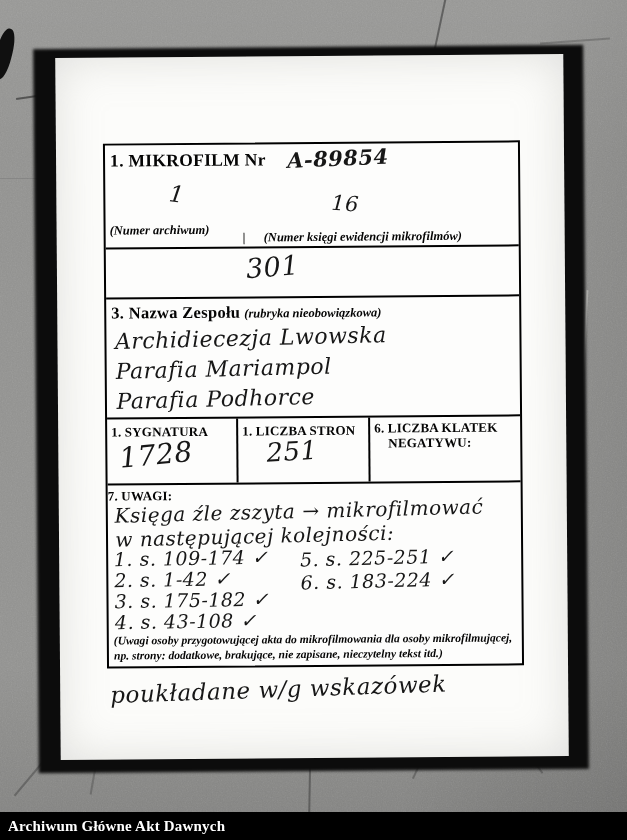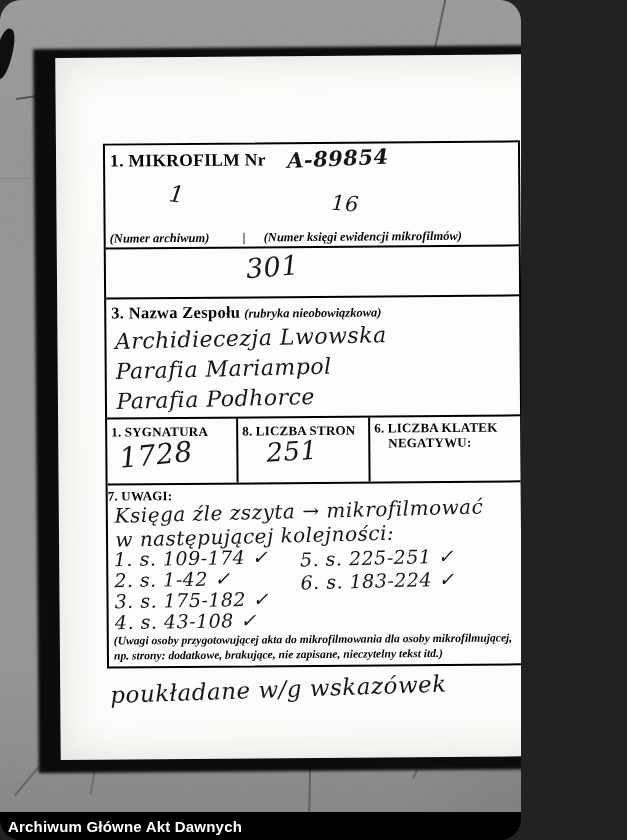--- a/index.html
+++ b/index.html
@@ -1,17 +1,17 @@
 <!DOCTYPE html>
 <html><head>
 <meta charset="utf-8">
 <style>
   html,body{margin:0;padding:0;background:#222;}
-  .stage{position:relative;width:521px;height:840px;overflow:hidden;
-         font-family:"Liberation Serif",serif;border-radius:21px;}
+  .stage{position:relative;width:627px;height:840px;overflow:hidden;
+         font-family:"Liberation Serif",serif;}
   
   .bg{position:absolute;left:0;top:0;width:627px;height:812px;
       background:
         linear-gradient(100deg, rgba(0,0,0,0) 70%, rgba(0,0,0,.12) 100%),
         linear-gradient(0deg, rgba(0,0,0,.10) 0%, rgba(0,0,0,0) 18%),
         linear-gradient(180deg, rgba(255,255,255,.06) 0%, rgba(0,0,0,0) 20%),
         #939391;}
   .grain{position:absolute;left:0;top:0;pointer-events:none;opacity:.45;}
   .scratches div{position:absolute;}
   .sc1{left:310px;top:612px;width:2px;height:200px;background:rgba(45,45,45,.45);transform:rotate(1deg);}
@@ -50,21 +50,21 @@
   .ital{font-style:italic;}
   .pos{position:absolute;}
   
   .hw{font-family:"DejaVu Serif",serif;font-style:italic;color:#171717;
       letter-spacing:.5px;white-space:nowrap;}
   .r1-label{left:5px;top:5px;}
   .r1-nr{left:182px;top:2px;font-size:21px;transform:rotate(-2deg);font-weight:bold;}
   .r1-one{left:64px;top:36px;font-size:23px;transform:rotate(8deg);}
   .r1-sixteen{left:226px;top:48px;font-size:21px;transform:rotate(4deg);}
   .r1-sub{left:0;bottom:1px;width:100%;font-size:12.5px;}
-  .r1-sub .s1{position:absolute;left:4px;bottom:0;}
+  .r1-sub .s1{position:absolute;left:4px;bottom:8px;}
   .r1-sub .sep{position:absolute;left:137px;bottom:0;font-weight:bold;}
   .r1-sub .s2{position:absolute;left:158px;bottom:0;}
   .r2-label{left:5px;top:11px;}
   .r2-val{left:140px;top:3px;font-size:27px;transform:rotate(-4deg);}
   .r3-head{left:5px;top:4px;white-space:nowrap;}
   .r3-lines{left:9px;top:25px;font-size:22px;line-height:30px;transform:rotate(-1deg);}
   .cell{position:relative;box-sizing:border-box;padding:3px 4px;}
   .cell.br{border-right:2px solid #000;}
   .c4{width:131px;}
   .c5{width:132px;}
@@ -74,21 +74,21 @@
   .c5-val{left:28px;top:18px;font-size:26px;transform:rotate(-3deg);}
   .r7-label{left:0;top:3px;}
   .r7-note{left:7px;top:15px;font-size:20px;line-height:24px;transform:rotate(-1deg);}
   .r7-listL{left:6px;top:63px;font-size:19px;line-height:21px;transform:rotate(-0.5deg);}
   .r7-listR{left:192px;top:63px;font-size:19px;line-height:23px;transform:rotate(-1deg);}
   .r7-foot{left:5px;right:5px;bottom:3px;font-size:11.6px;line-height:14.5px;}
   .below-note{position:absolute;left:50px;top:620px;font-size:23px;transform:rotate(-1.5deg);}
   
   .caption-bar{position:absolute;left:0;top:812px;width:627px;height:28px;background:#000;
                display:flex;align-items:center;}
-  .caption-bar span{color:#fff;font-family:Liberation Sans, sans-serif;
+  .caption-bar span{color:#fff;font-family:Liberation Serif, serif;
                     font-weight:bold;font-size:15px;margin-left:8px;letter-spacing:.2px;}
 </style>
 </head>
 <body>
 
 <div class="stage">
 
   <div class="bg">
     <svg class="grain" width="627" height="812">
       <filter id="grain">
@@ -147,21 +147,21 @@
           <div>Parafia Podhorce</div>
         </div>
       </div>
 
       <div class="row row456 bb">
         <div class="cell br c4">
           <span class="printed lbl-sm">1. SYGNATURA</span>
           <span class="pos hw c4-val">1728</span>
         </div>
         <div class="cell br c5">
-          <span class="printed lbl-sm">8. LICZBA  STRON</span>
+          <span class="printed lbl-sm">1. LICZBA  STRON</span>
           <span class="pos hw c5-val">251</span>
         </div>
         <div class="cell c6">
           <span class="printed lbl-sm">6. LICZBA  KLATEK  NEGATYWU:</span>
         </div>
       </div>
 
       <div class="row row7">
         <span class="pos printed lbl-sm r7-label">7. UWAGI:</span>
         <div class="pos hw r7-note">

